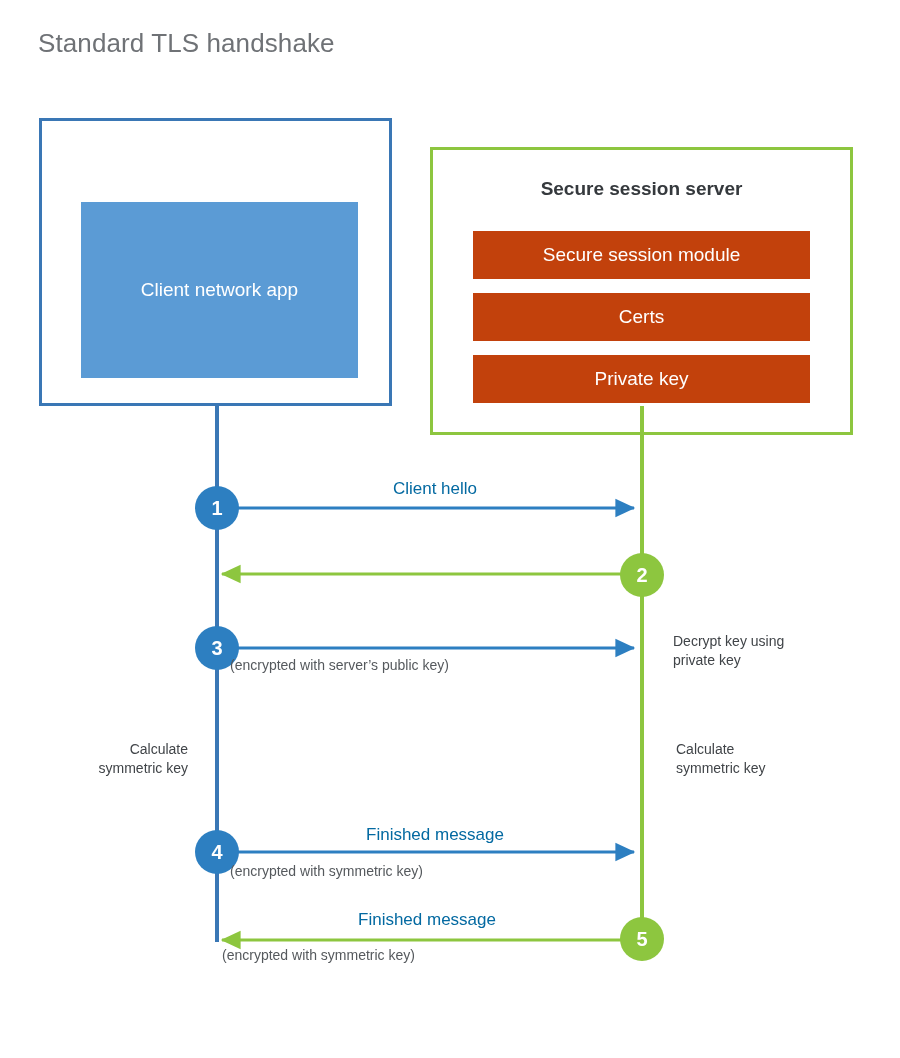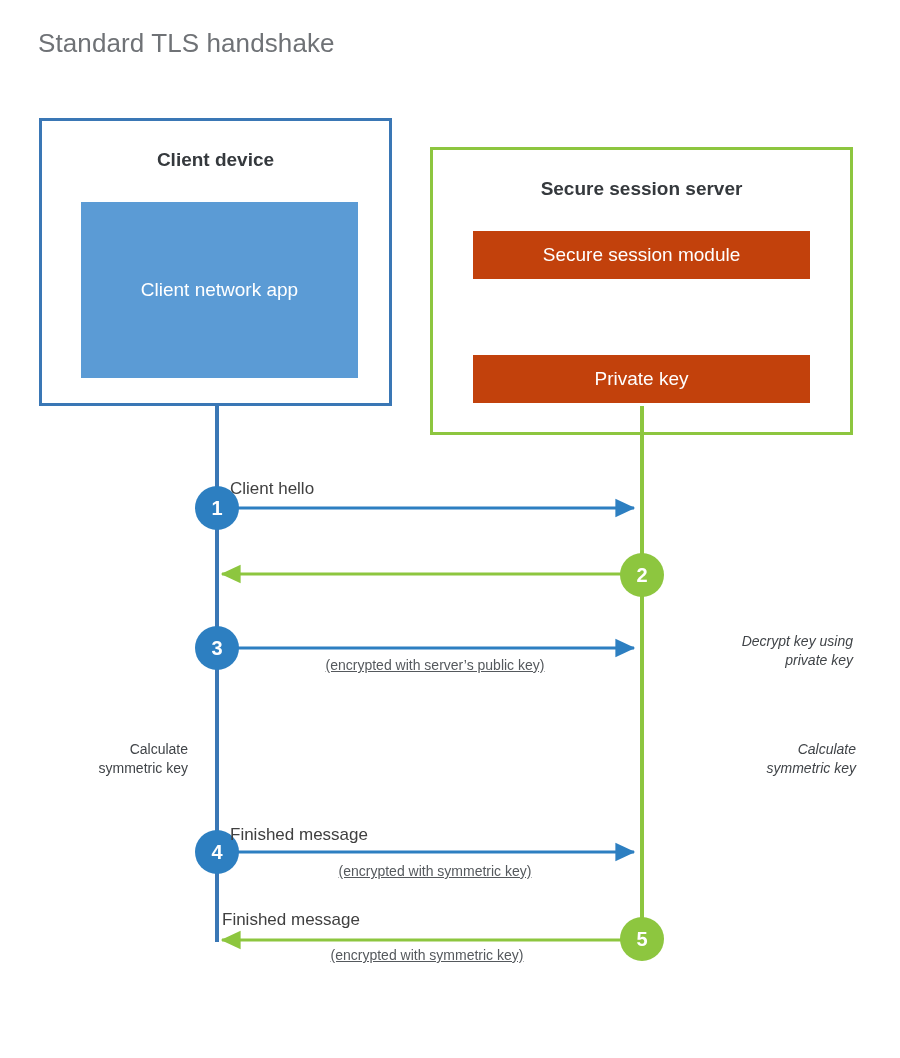--- a/index.html
+++ b/index.html
@@ -142,58 +142,57 @@
     position: absolute;
     left: 0; top: 0;
     width: 900px;
     height: 1058px;
     pointer-events: none;
   }
 
   
   .msg-label {
     position: absolute;
+    text-align: center;
     font-size: 17px;
-    color: #404040;
+    color: #0369a1;
     white-space: nowrap;
   }
   .msg-sublabel {
     position: absolute;
-    text-align: center;
     font-size: 14px;
     color: #55595d;
     white-space: nowrap;
-    text-decoration: underline;
   }
 
   
   .side-note {
     position: absolute;
     font-size: 14px;
     color: #404448;
     line-height: 1.35;
   }
   .side-note.right-aligned { text-align: right; }
-  .side-note.left-aligned  { text-align: right; font-style: italic; }
+  .side-note.left-aligned  { text-align: left; }
 </style>
 </head>
 <body>
 
 <div id="diagram-root">
 
   <div class="page-title">Standard TLS handshake</div>
 
   <div class="party-box" id="client-box">
-    <div class="party-title">Client device</div>
     <div class="client-app-block">Client network app</div>
   </div>
 
   <div class="party-box" id="server-box">
     <div class="party-title">Secure session server</div>
     <div class="server-block b0">Secure session module</div>
+    <div class="server-block b1">Certs</div>
     <div class="server-block b2">Private key</div>
   </div>
 
   <div class="lifeline" id="client-lifeline"></div>
   <div class="lifeline" id="server-lifeline"></div>
 
   <svg id="arrow-layer" width="900" height="1058" viewBox="0 0 900 1058">
     <defs>
       <marker id="head-blue" markerWidth="7" markerHeight="7" refX="6.2" refY="3.5" orient="auto" markerUnits="strokeWidth">
         <path d="M0,0.4 L6.6,3.5 L0,6.6 z" fill="#2d7fc1"></path>

